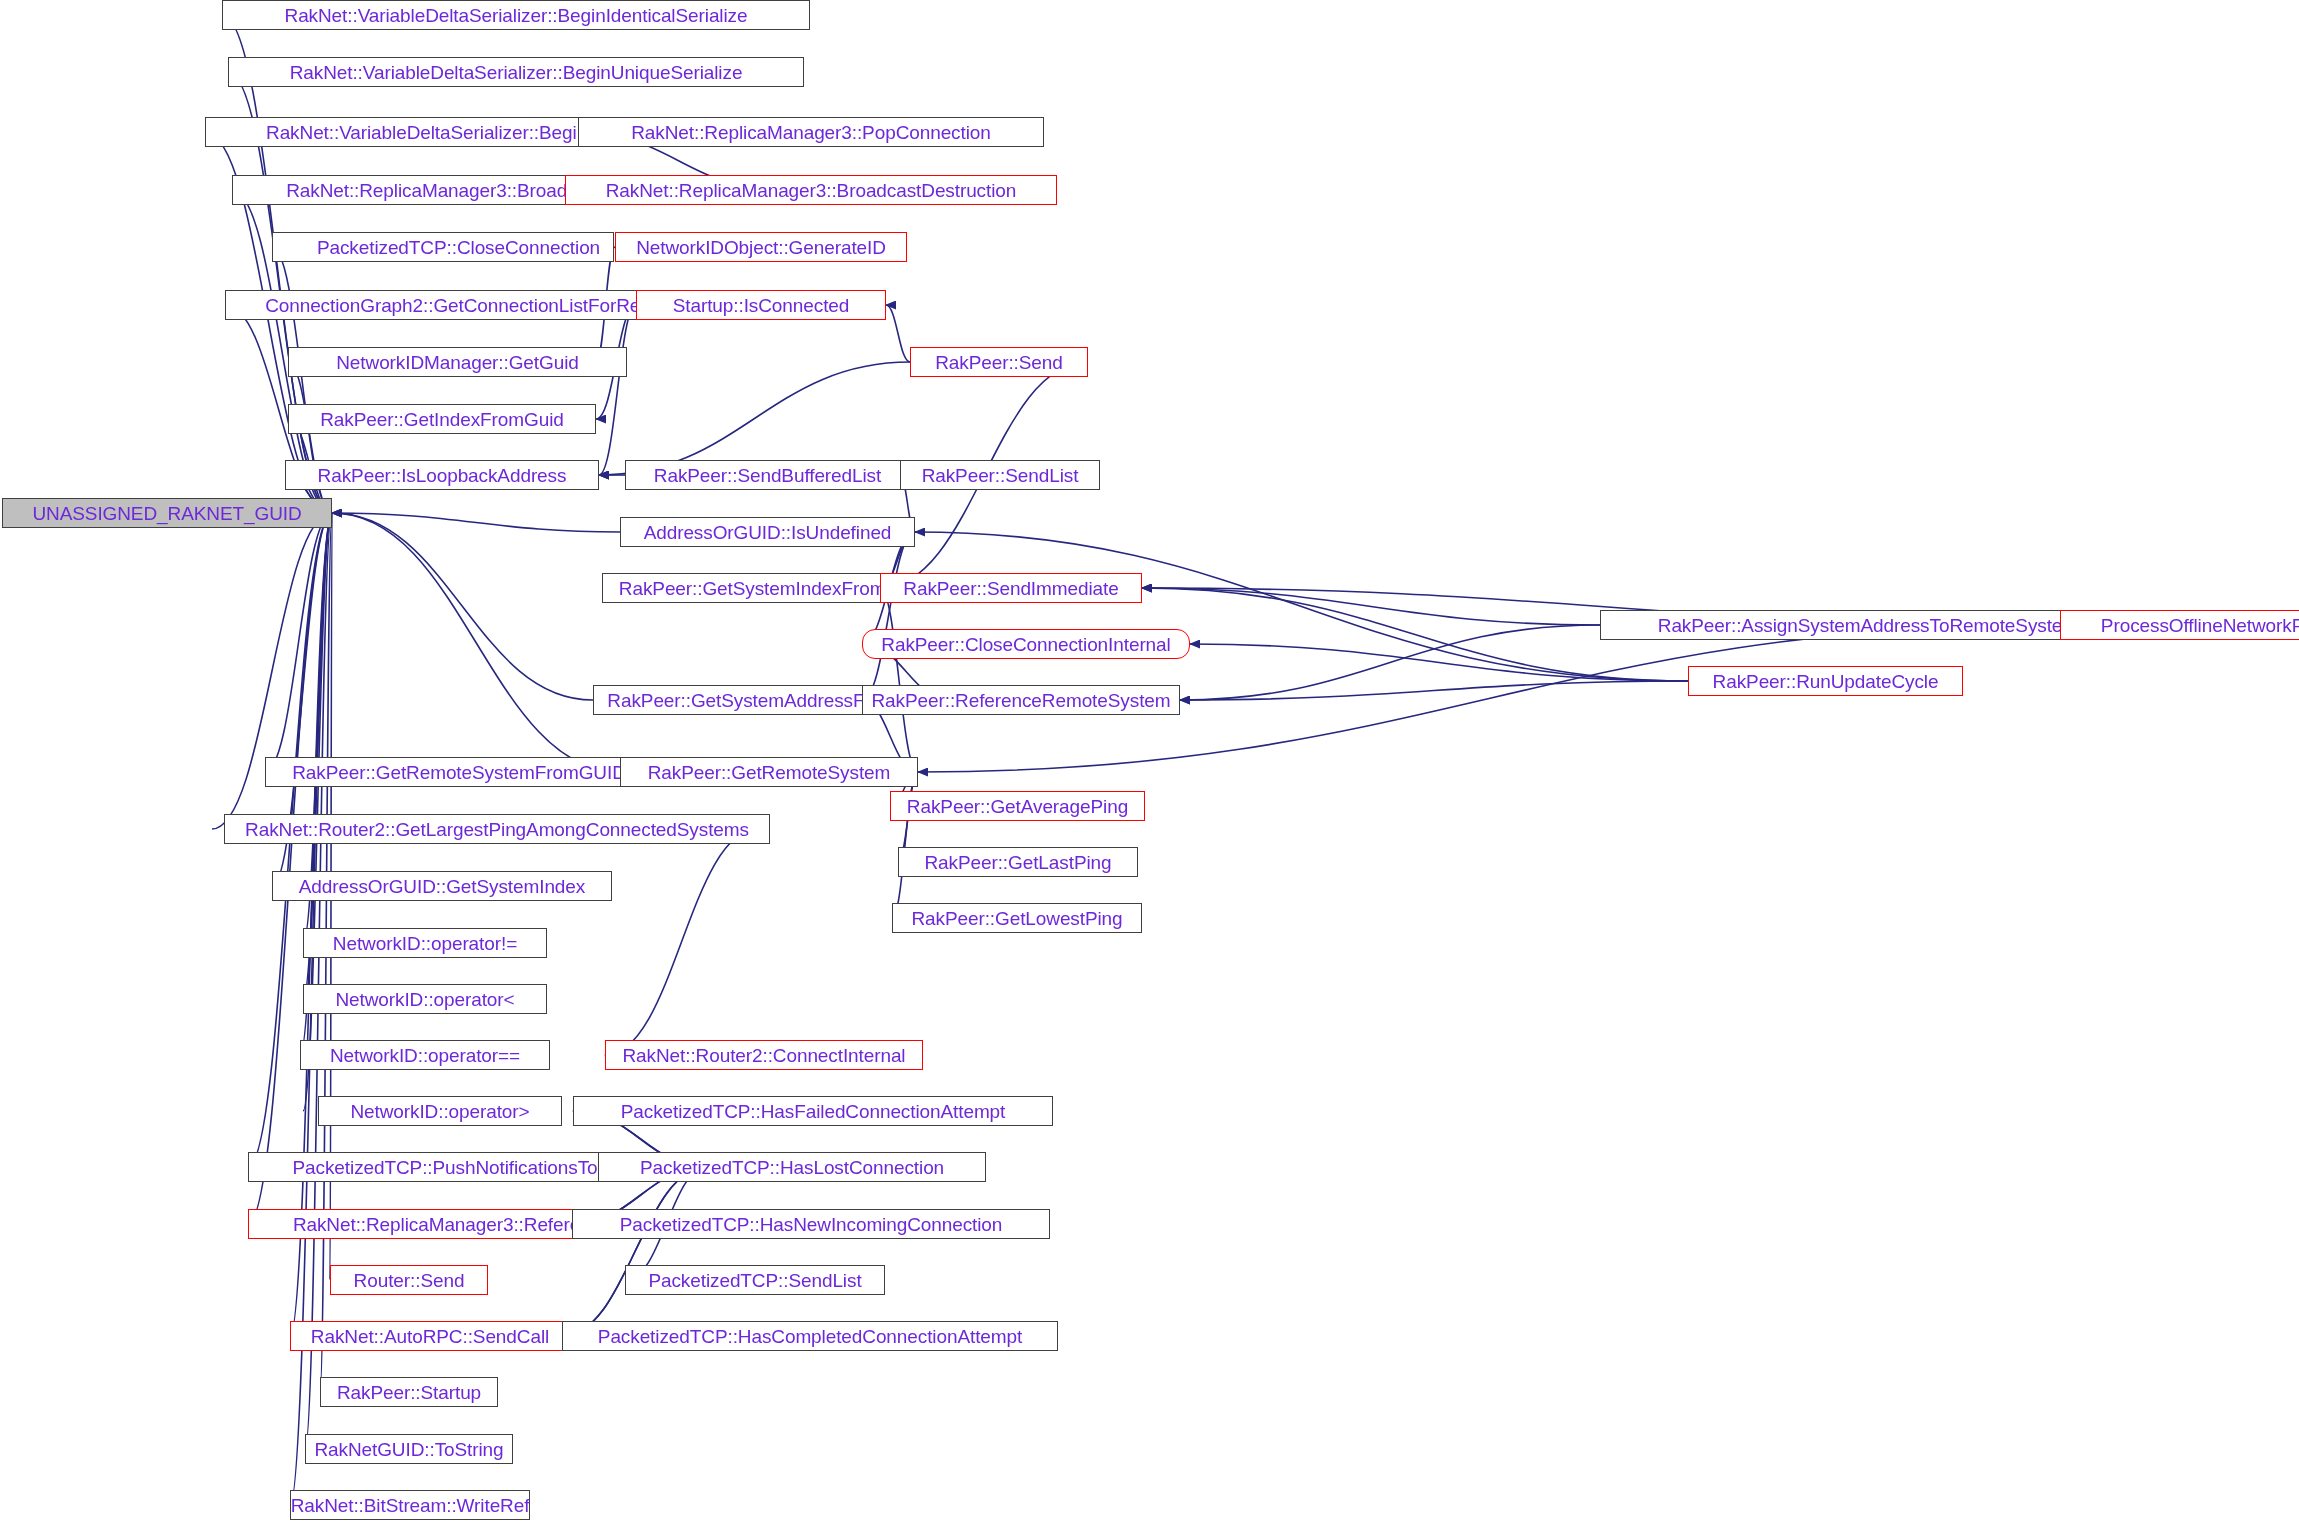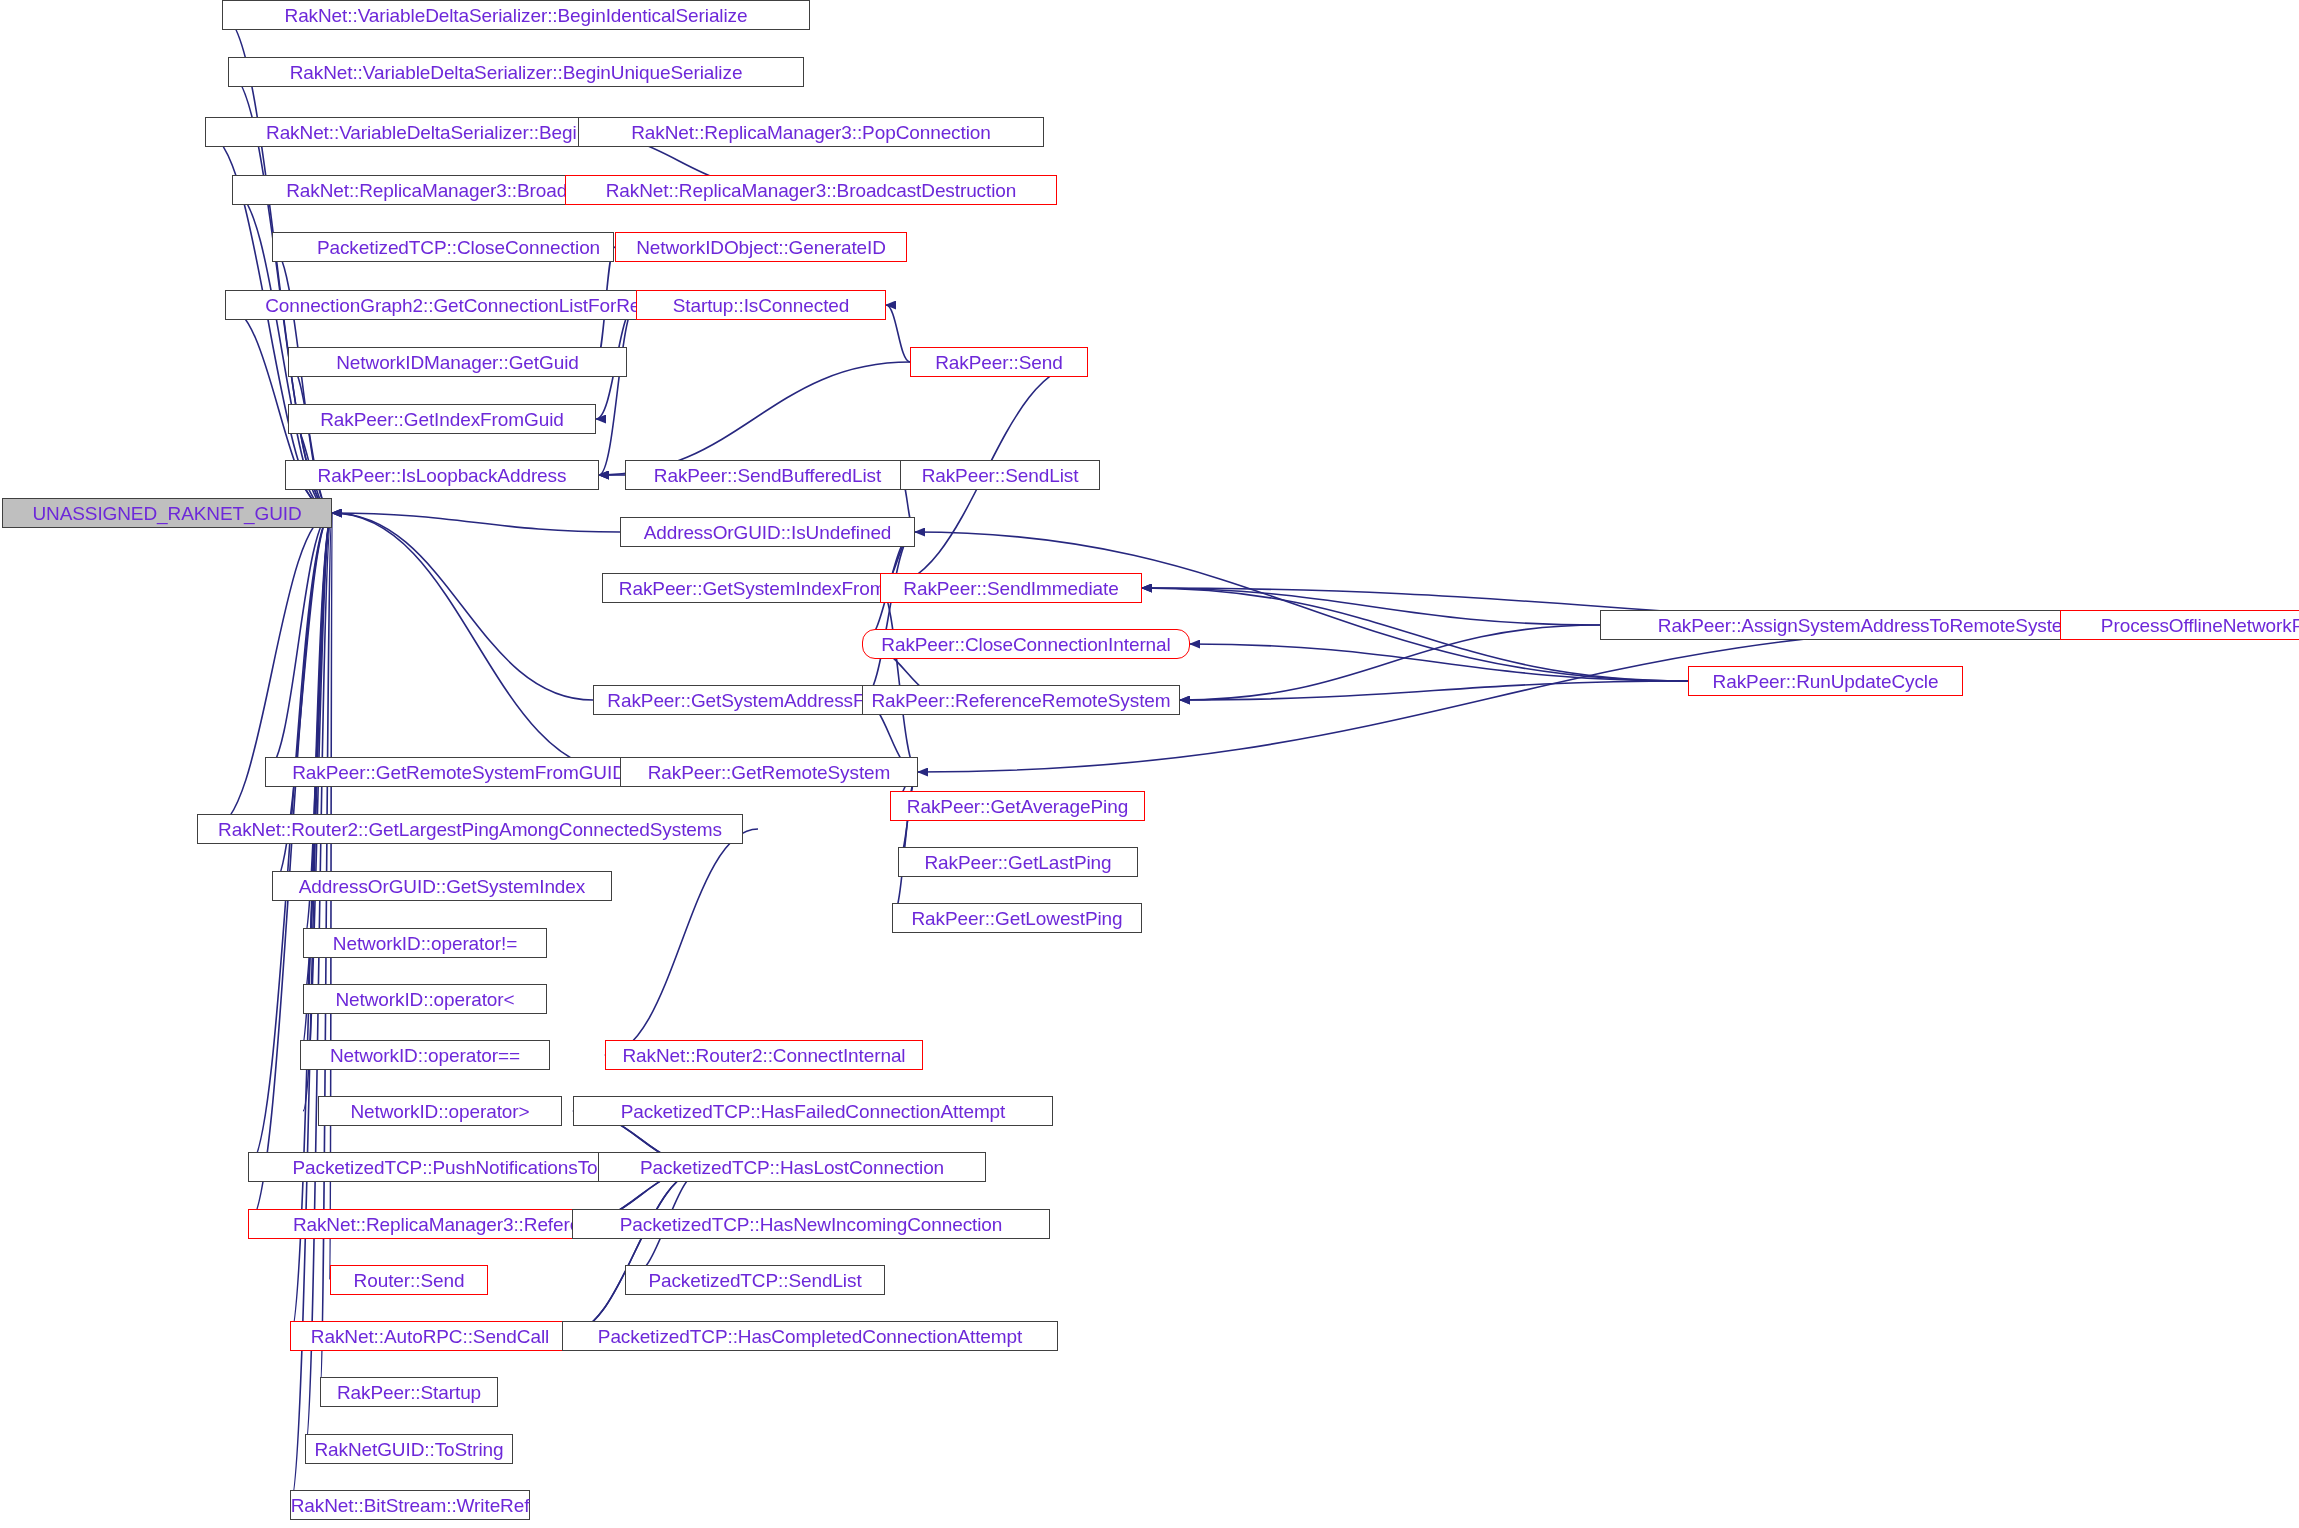--- a/index.html
+++ b/index.html
@@ -158,21 +158,21 @@
       </div>
       <div class="node" style="left: 288px; top: 404px; width: 308px;">
         <span class="node-label">RakPeer::GetIndexFromGuid</span>
       </div>
       <div class="node" style="left: 285px; top: 460px; width: 314px;">
         <span class="node-label">RakPeer::IsLoopbackAddress</span>
       </div>
       <div class="node" style="left: 265px; top: 757px; width: 388px;">
         <span class="node-label">RakPeer::GetRemoteSystemFromGUID</span>
       </div>
-      <div class="node" style="left: 197px; top: 814px; width: 546px;">
+      <div class="node" style="left: 224px; top: 814px; width: 546px;">
         <span class="node-label">RakNet::Router2::GetLargestPingAmongConnectedSystems</span>
       </div>
       <div class="node" style="left: 272px; top: 871px; width: 340px;">
         <span class="node-label">AddressOrGUID::GetSystemIndex</span>
       </div>
       <div class="node" style="left: 303px; top: 928px; width: 244px;">
         <span class="node-label">NetworkID::operator!=</span>
       </div>
       <div class="node" style="left: 303px; top: 984px; width: 244px;">
         <span class="node-label">NetworkID::operator&lt;</span>

